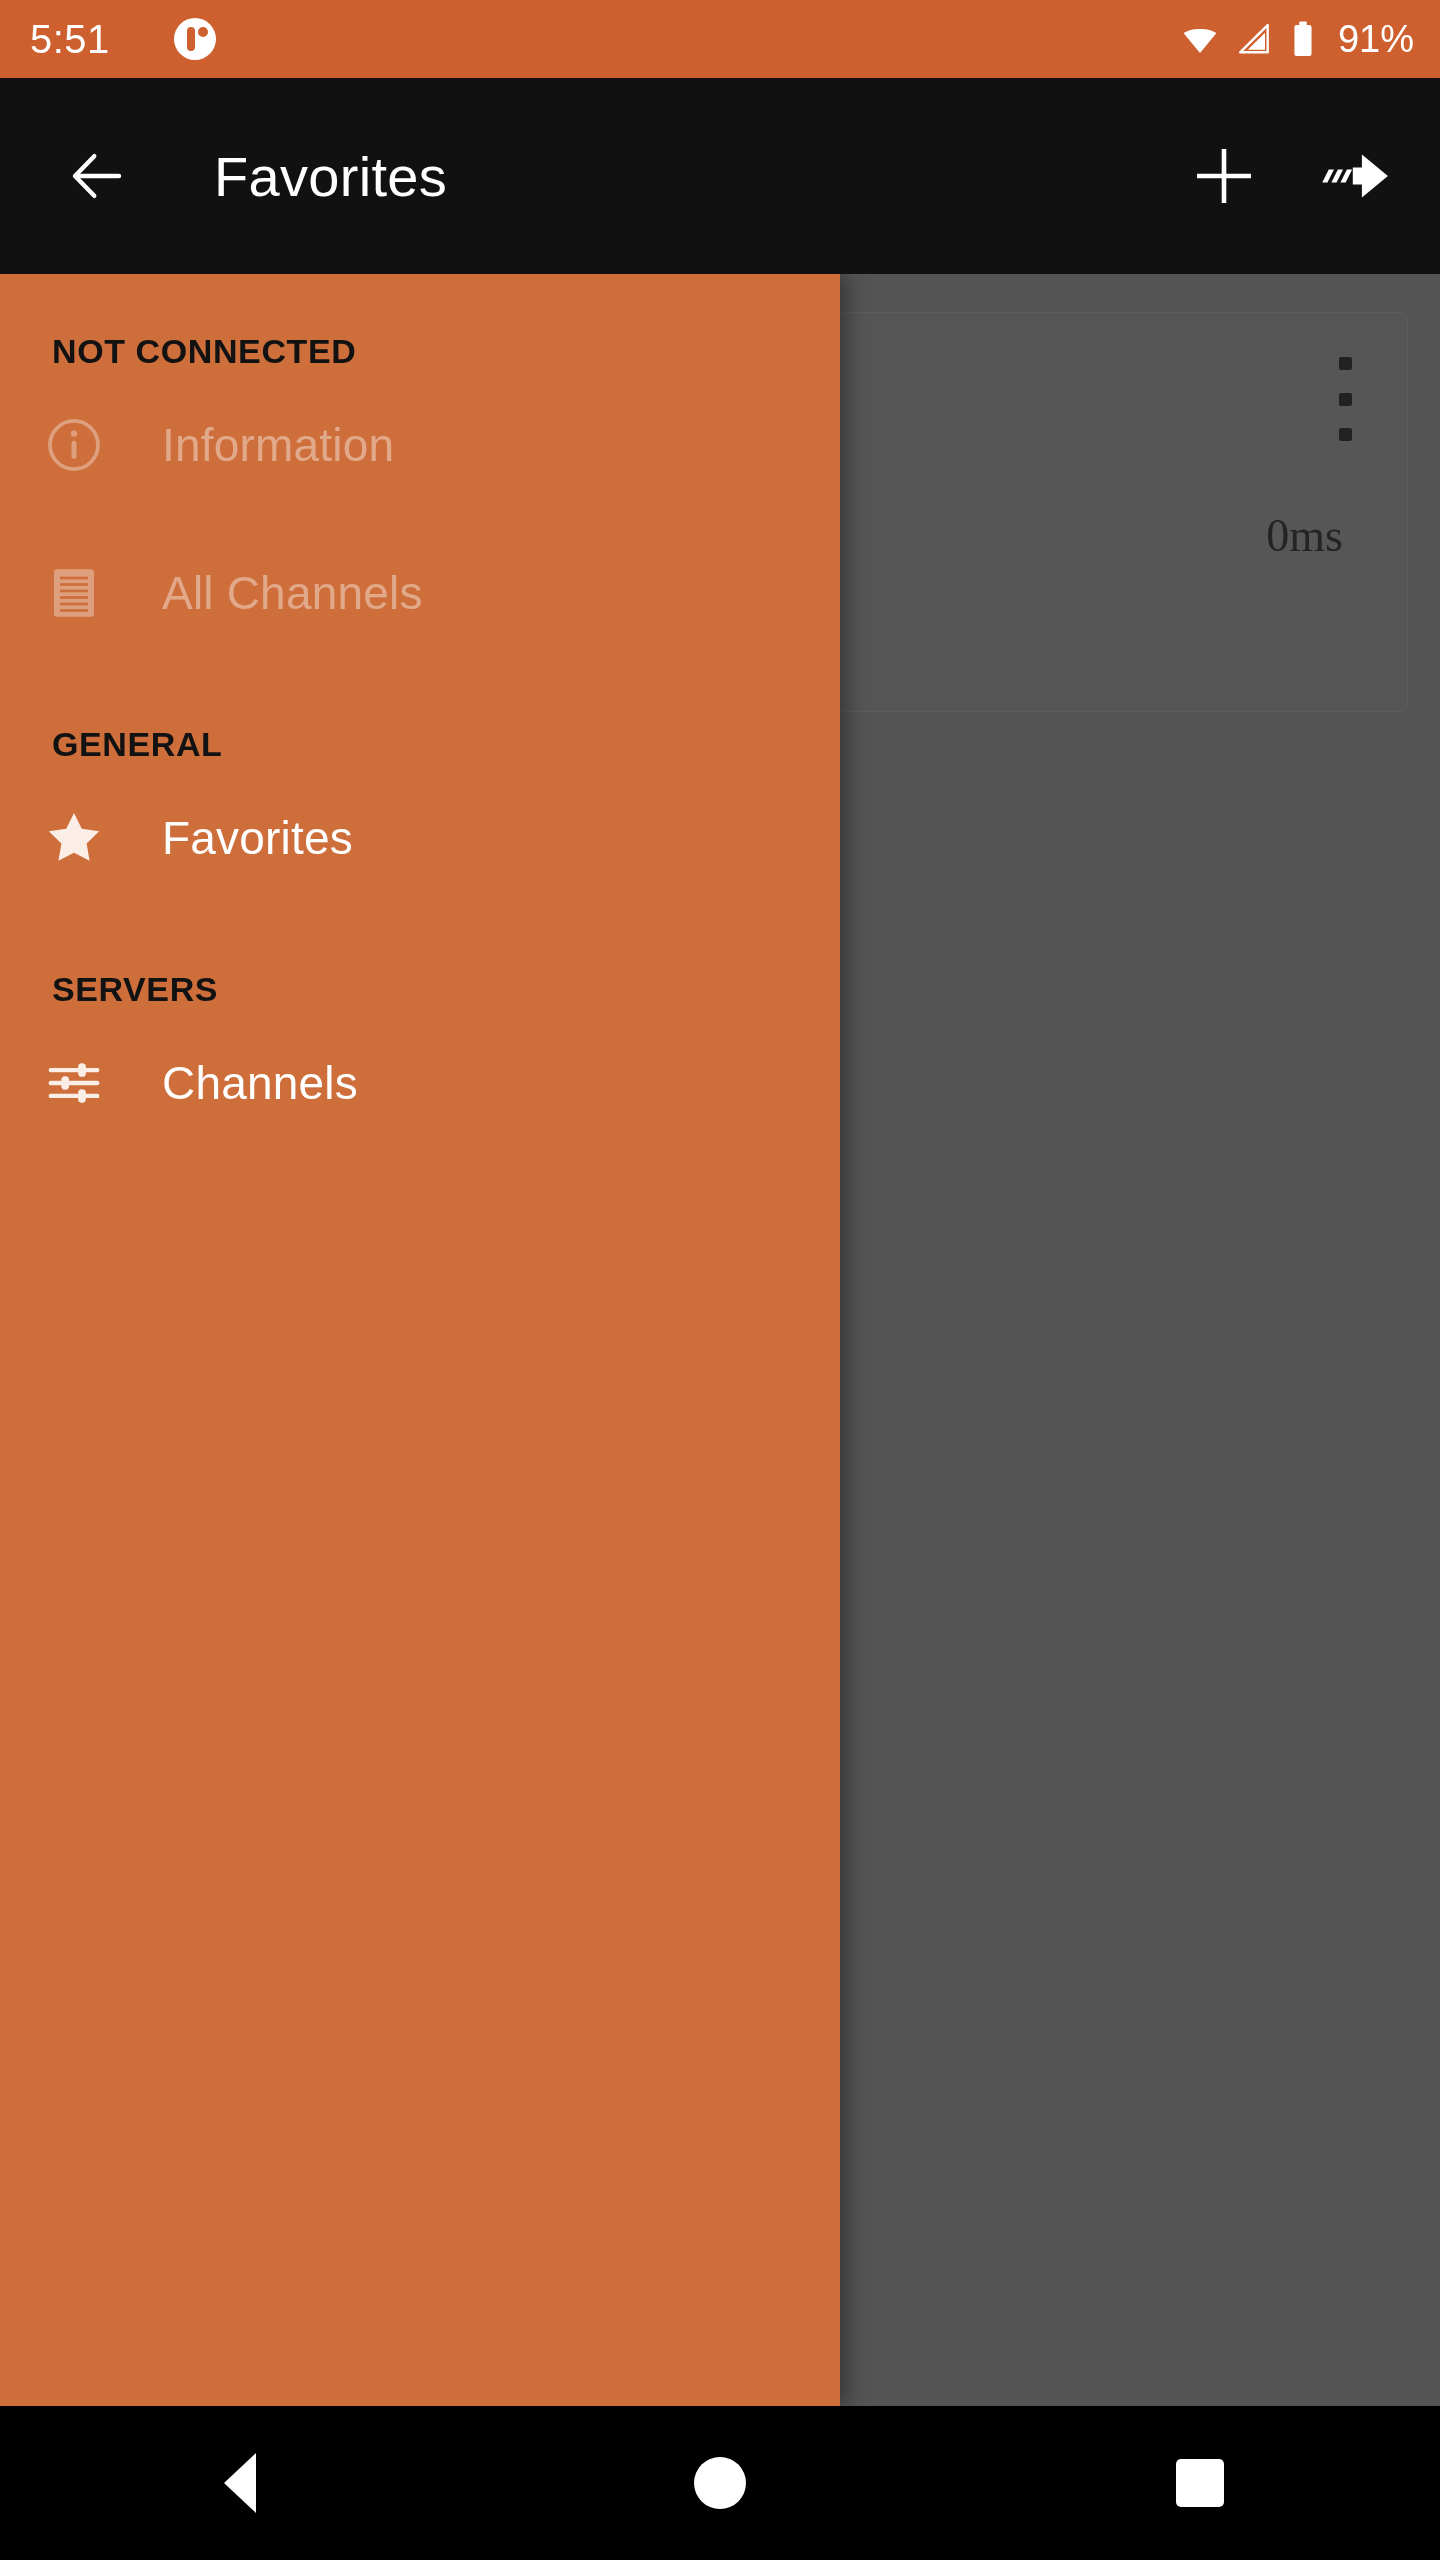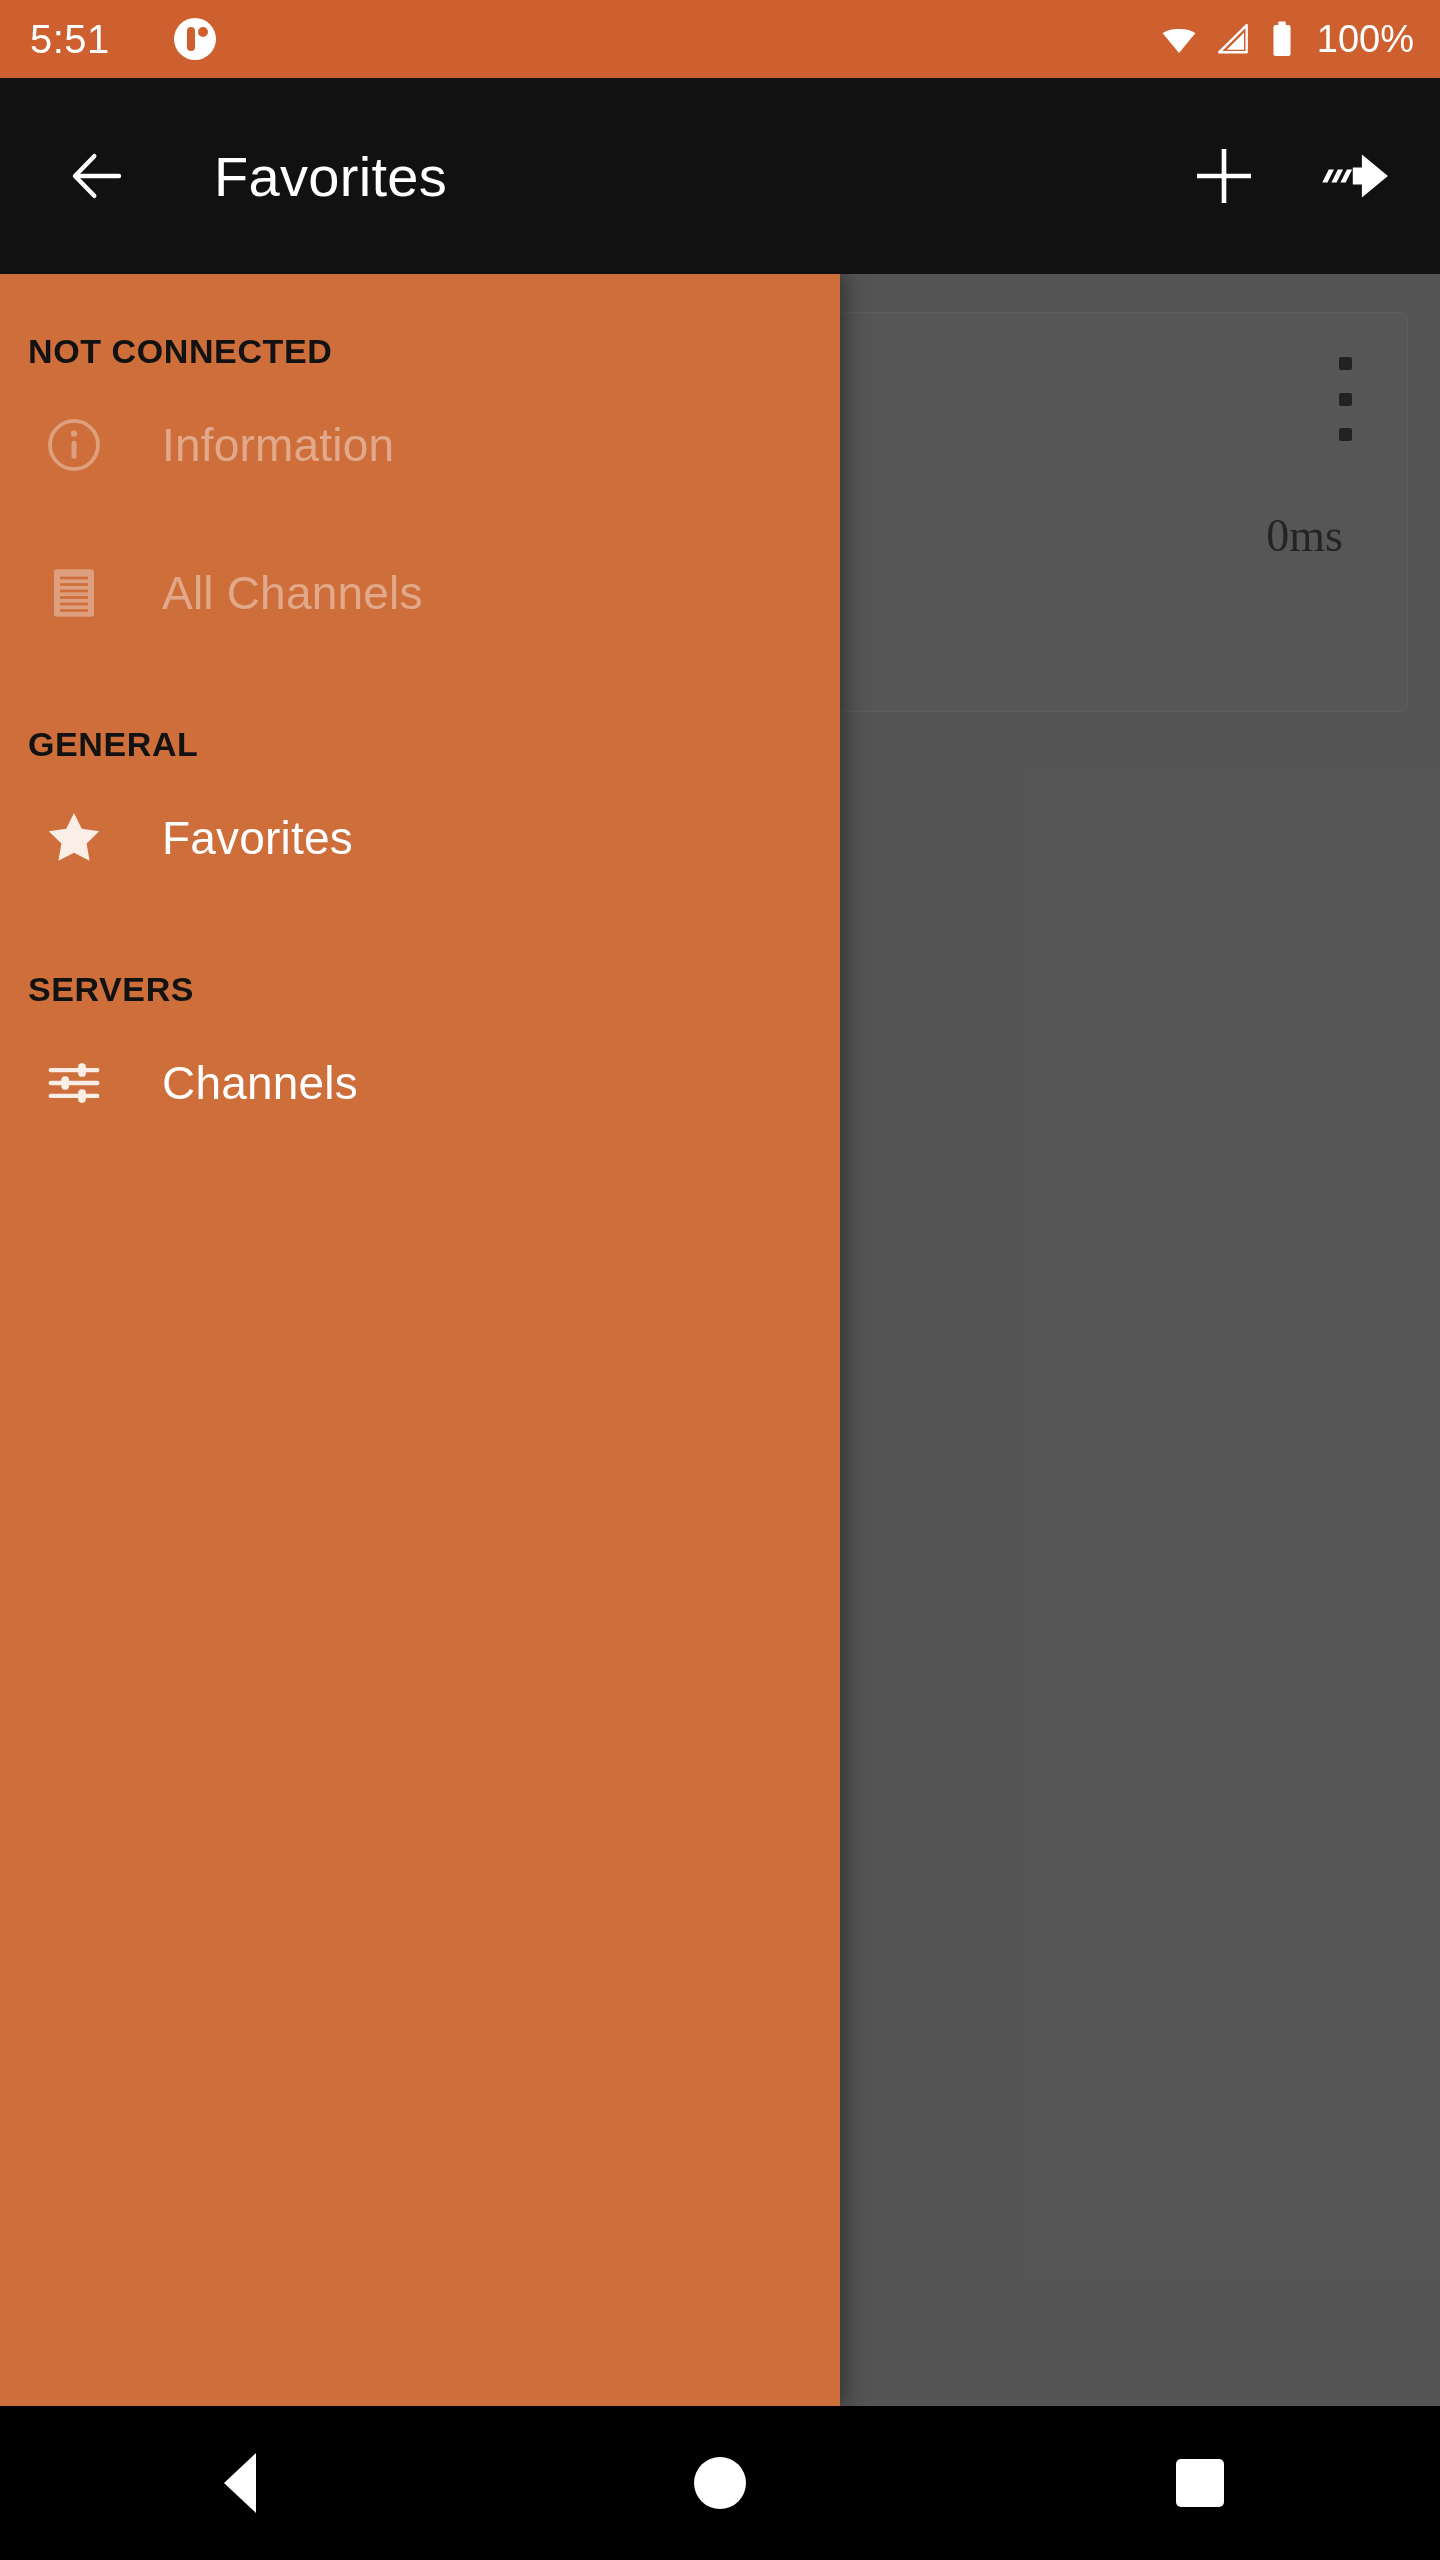--- a/index.html
+++ b/index.html
@@ -110,21 +110,21 @@
   
   #drawer{
     position:absolute; left:0; top:274px;
     width:840px; height:2132px;
     background:#CE6E3B;
     box-shadow:4px 0 22px rgba(0,0,0,.45);
     overflow:hidden;
   }
   .drawer-section-title{
     font-size:34px; font-weight:bold; color:#121212;
-    padding:58px 0 0 28px; letter-spacing:.6px;
+    padding:58px 0 0 28px; letter-spacing:.6px;margin-left:24px;
   }
   .drawer-item{
     display:flex; align-items:center;
     height:148px; padding-left:42px;
   }
   .drawer-item-icon{
     width:64px;height:64px; flex:0 0 64px;
     display:flex; align-items:center; justify-content:center;
   }
   .drawer-item-label{
@@ -286,21 +286,21 @@
           <path d="M20 3.2 L20 20.4 L2.6 20.4 Z" fill="none" stroke="#fff" stroke-width="1.5" stroke-linejoin="round"></path>
           <path d="M18.3 8.0 L18.3 18.8 L7.4 18.8 Z" fill="#fff"></path>
         </svg>
       </span>
       <span class="ic-batt">
         <svg width="26" height="38" viewBox="0 0 14 24">
           <rect x="4.6" y="1" width="4.8" height="2.4" rx="0.6" fill="#fff"></rect>
           <rect x="1.6" y="3.2" width="10.8" height="19.6" rx="1.3" fill="#fff"></rect>
         </svg>
       </span>
-      <span id="battery-label">100%</span>
+      <span id="battery-label">91%</span>
     </div>
   </div>
 
   <div id="nav-bar">
     <div class="nav-btn">
       <span class="nav-back-tri"></span>
     </div>
     <div class="nav-btn">
       <span class="nav-home-circle"></span>
     </div>

